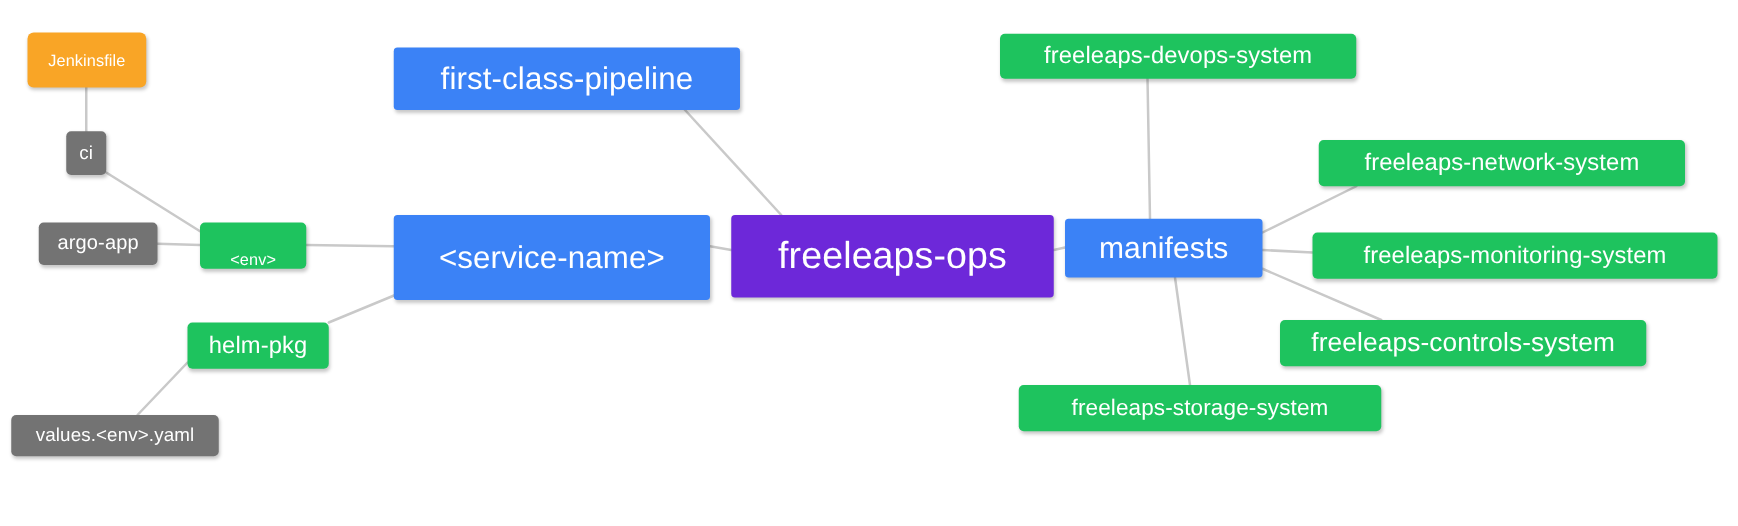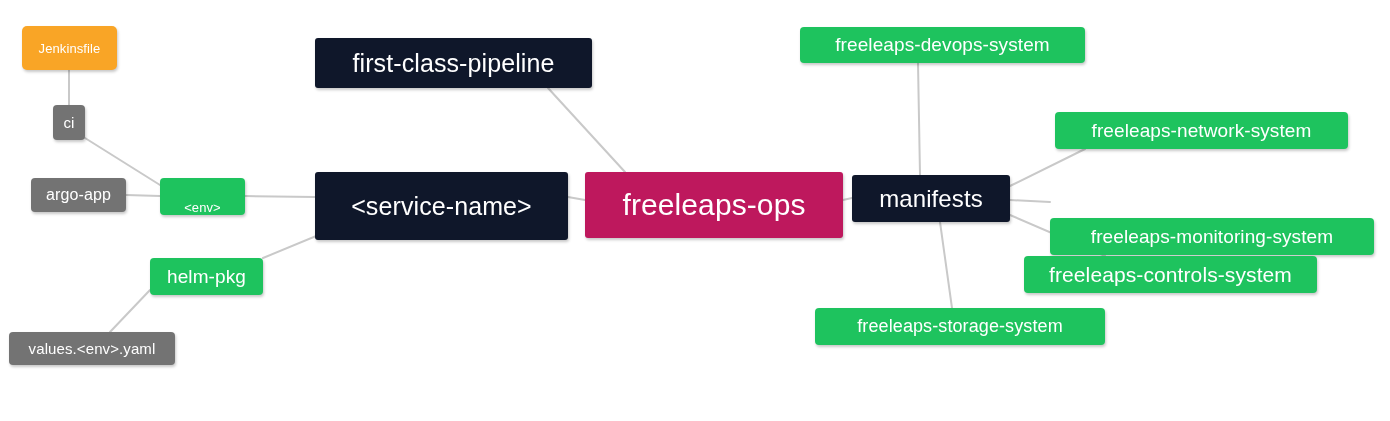--- a/index.html
+++ b/index.html
@@ -13,22 +13,22 @@
   .node{
     position:absolute;
     box-sizing:border-box;
     display:flex;align-items:center;justify-content:center;
     color:#ffffff;
     white-space:nowrap;
     letter-spacing:0.1px;
     box-shadow:1px 2px 3px rgba(0,0,0,0.22);
     user-select:none;
   }
-  .n-root{background:#be185d;border-radius:3px;font-size:30px;}
-  .n-blue{background:#0f172a;border-radius:3px;}
+  .n-root{background:#6d28d9;border-radius:3px;font-size:30px;}
+  .n-blue{background:#3b82f6;border-radius:3px;}
   .n-green{background:#1ec35e;border-radius:4px;}
   .n-orange{background:#f9a526;border-radius:5px;}
   .n-red{background:#737373;border-radius:4px;}
 </style>
 </head>
 <body>
 
 <div id="canvas">
   <svg id="edges" viewBox="0 0 1390 421" preserveAspectRatio="none">
       <line x1="585" y1="200" x2="568" y2="197" stroke="#c9c9c9" stroke-width="2" stroke-linecap="round"></line>
@@ -76,21 +76,21 @@
       </div>
       <div class="node n-red" style="left: 9px; top: 332px; width: 166px; height: 33px; font-size: 15px;">
         <span>values.&lt;env&gt;.yaml</span>
       </div>
       <div class="node n-green" style="left: 800px; top: 27px; width: 285px; height: 36px; font-size: 19px;">
         <span>freeleaps-devops-system</span>
       </div>
       <div class="node n-green" style="left: 1055px; top: 112px; width: 293px; height: 37px; font-size: 19px;">
         <span>freeleaps-network-system</span>
       </div>
-      <div class="node n-green" style="left: 1050px; top: 186px; width: 324px; height: 37px; font-size: 19px; margin-top: 32px;">
+      <div class="node n-green" style="left: 1050px; top: 186px; width: 324px; height: 37px; font-size: 19px;">
         <span>freeleaps-monitoring-system</span>
       </div>
       <div class="node n-green" style="left: 1024px; top: 256px; width: 293px; height: 37px; font-size: 21px; text-align: right;">
         <span>freeleaps-controls-system</span>
       </div>
       <div class="node n-green" style="left: 815px; top: 308px; width: 290px; height: 37px; font-size: 18px;">
         <span>freeleaps-storage-system</span>
       </div>
     </div>
 </div>

